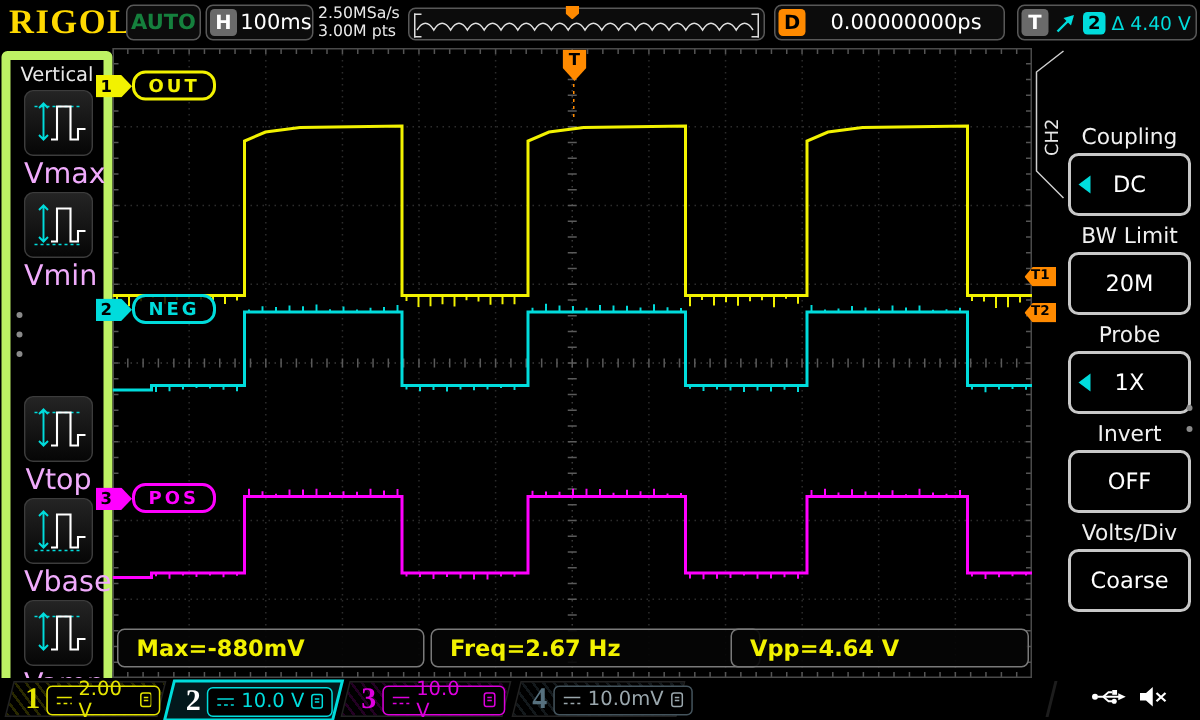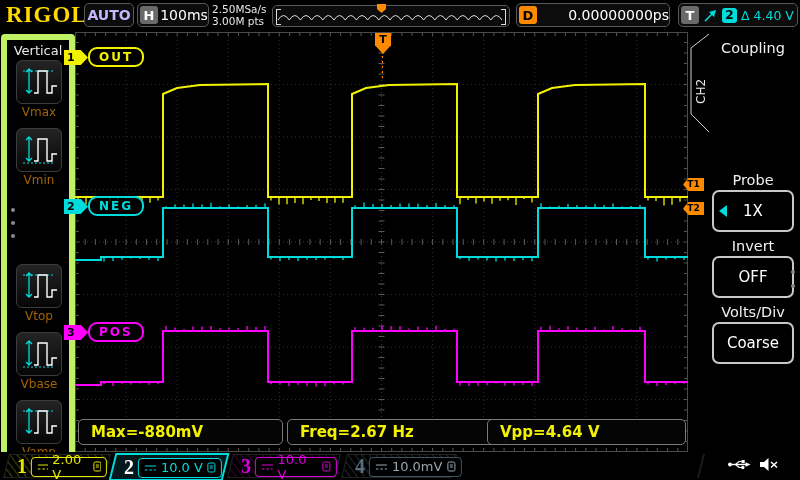--- a/index.html
+++ b/index.html
@@ -6,46 +6,46 @@
   #root{position:relative;width:800px;height:480px;background:#000;overflow:hidden;
         font-family:"DejaVu Sans","Liberation Sans",sans-serif;-webkit-font-smoothing:none;}
   .abs{position:absolute;}
 
   
   #topbar{position:absolute;left:0;top:0;width:800px;height:30px;background:#000;}
   .logo{left:6px;top:2px;font-family:"Liberation Serif","DejaVu Serif",serif;font-weight:bold;
         font-size:23px;color:#ffd900;letter-spacing:1px;}
   .tb-box{position:absolute;top:3px;height:22px;background:#0c0c0c;border:1px solid #585858;
           border-radius:5px;display:flex;align-items:center;color:#fff;}
-  .badge-auto{left:84px;width:48px;justify-content:center;color:#c4b5fd;font-weight:bold;font-size:14px;}
+  .badge-auto{left:84px;width:48px;justify-content:center;color:#15803d;font-weight:bold;font-size:14px;}
   .hbox{left:137px;width:70px;}
   .sq{width:18px;height:18px;border-radius:3px;margin:0 2px 0 2px;display:flex;align-items:center;
       justify-content:center;font-weight:bold;font-size:13px;flex:none;}
   .sq-gray{background:#6a6a6a;color:#fff;}
   .sq-orange{background:#ff8a00;color:#000;}
   .sq-cyan{background:#00dcdc;color:#000;}
   .srate{left:212px;top:3px;width:60px;color:#e8e8e8;font-size:10.5px;line-height:12px;white-space:nowrap;}
   .membar{left:272px;width:236px;top:5px;height:20px;}
   .membar svg{position:absolute;left:2px;top:2px;}
   .mem-marker{position:absolute;left:104px;top:-2px;width:9px;height:9px;background:#ff8a00;
               clip-path:polygon(0 0,100% 0,100% 55%,50% 100%,0 55%);}
   .bracket{position:absolute;top:3px;width:4px;height:14px;border-top:1px solid #ddd;border-bottom:1px solid #ddd;}
   .bracket.l{left:3px;border-left:1px solid #ddd;}
   .bracket.r{right:3px;border-right:1px solid #ddd;}
   .dbox{left:516px;width:152px;font-size:14px;}
-  .dbox .val{flex:1;text-align:right;}
+  .dbox .val{flex:1;text-align:center;}
   .tbox{left:678px;width:118px;font-size:12.5px;color:#00dcdc;gap:2px;}
 
   
   #sidebar{position:absolute;left:1px;top:34px;width:62px;height:417px;border:6px solid #bef264;border-radius:4px;}
   .side-title{position:absolute;left:0;top:3px;width:100%;text-align:center;color:#e8e8e8;font-size:13px;}
   .v-item{position:absolute;left:9px;width:46px;text-align:center;cursor:pointer;}
   .v-icon{width:44px;height:42px;border:1px solid #3c3c3c;border-radius:6px;
           background:linear-gradient(#242424,#060606);}
-  .v-label{color:#a16207;font-size:12px;margin-top:1px;}
+  .v-label{color:#f0abfc;font-size:19px;margin-top:1px;}
   .page-dot{position:absolute;left:4px;width:4px;height:4px;border-radius:50%;background:#8a8a8a;}
 
   
   #plot{position:absolute;left:75px;top:32px;width:613px;height:420px;}
   #scope-svg{position:absolute;left:0;top:0;}
   .ch-label{position:absolute;border:2px solid var(--c);border-radius:9px;color:var(--c);
             background:rgba(0,0,0,.85);font-size:12px;font-weight:bold;letter-spacing:2px;
             padding:0 9px;height:16px;line-height:16px;}
   .ch-marker{position:absolute;left:-11px;width:21px;height:15px;background:var(--c);
              clip-path:polygon(0 0,70% 0,100% 50%,70% 100%,0 100%);
@@ -59,21 +59,21 @@
           clip-path:polygon(0 50%,26% 0,100% 0,100% 100%,26% 100%);
           color:#000;font-weight:bold;font-size:9px;text-align:center;line-height:13px;}
   .meas{position:absolute;top:387px;height:26px;border:1px solid #7a7a7a;border-radius:5px;
         background:rgba(5,5,5,.9);color:#f2f200;font-size:15px;font-weight:bold;
         display:flex;align-items:center;padding-left:12px;box-sizing:border-box;}
 
   
   #rmenu{position:absolute;left:688px;top:32px;width:112px;height:420px;}
   .ch2tab{position:absolute;left:6px;top:30px;color:#e8e8e8;font-size:12px;
           transform:rotate(-90deg);transform-origin:left top;white-space:nowrap;}
-  .m-item{position:absolute;left:24px;width:82px;text-align:center;}
+  .m-item{position:absolute;left:24px;width:82px;text-align:center;margin-top:44px;}
   .m-head{color:#f0f0f0;font-size:14.5px;height:18px;}
   .m-box{position:relative;height:38px;border:2px solid #c8c8c8;border-radius:7px;background:#000;
          color:#fff;font-size:15px;display:flex;align-items:center;justify-content:center;}
   .m-arrow{position:absolute;left:5px;top:50%;transform:translateY(-50%);width:0;height:0;
            border-top:6px solid transparent;border-bottom:6px solid transparent;border-right:8px solid #00dcdc;}
 
   
   #botbar{position:absolute;left:0;top:452px;width:800px;height:28px;background:#000;}
   .cell{position:absolute;top:2px;height:22px;transform:skewX(-14deg);border:1px solid #222;
         display:flex;align-items:center;background:
@@ -230,20 +230,30 @@
   </div>
 
   <div id="rmenu">
     <svg class="abs" style="left:0;top:0" width="24" height="140">
       <polyline points="21,2 3,16 3,82 21,100" fill="none" stroke="#cfcfcf" stroke-width="1"></polyline>
     </svg>
     <div class="ch2tab" style="top:72px">CH2</div>
 
     <div class="m-item" style="top:8px">
       <div class="m-head">Coupling</div>
+      <div class="m-box">
+          <span class="m-arrow"></span>
+        <span>DC</span>
+        </div>
+    </div>
+    <div class="m-item" style="top:74px">
+      <div class="m-head">BW Limit</div>
+      <div class="m-box">
+        <span>20M</span>
+        </div>
     </div>
     <div class="m-item" style="top:140px">
       <div class="m-head">Probe</div>
       <div class="m-box">
           <span class="m-arrow"></span>
         <span>1X</span>
         </div>
     </div>
     <div class="m-item" style="top:272px">
       <div class="m-head">Volts/Div</div>

